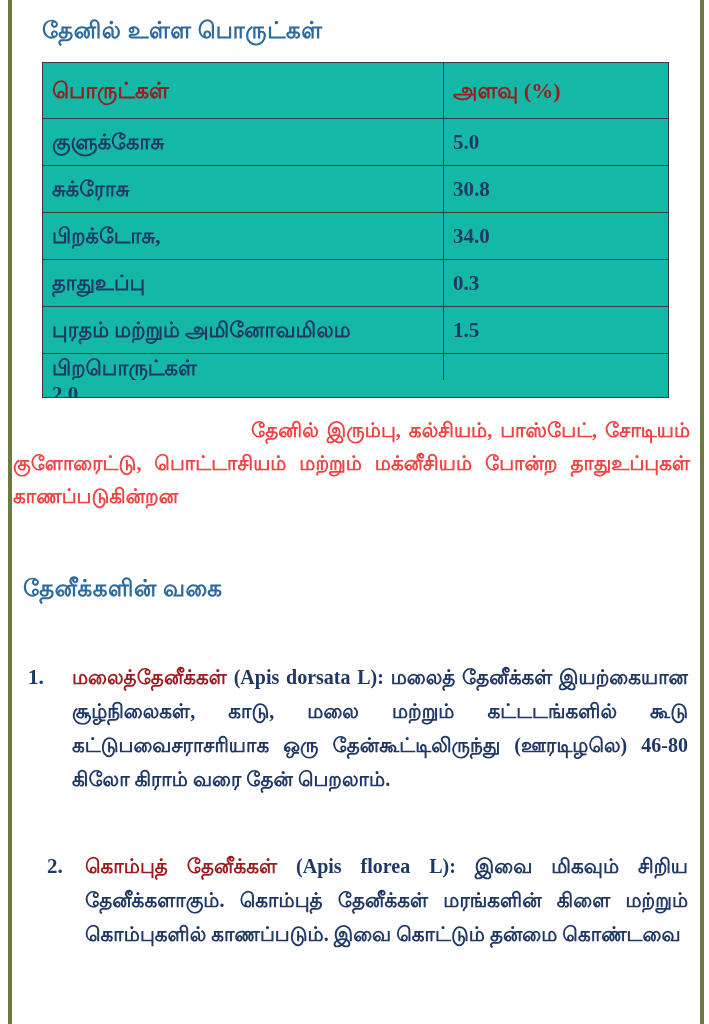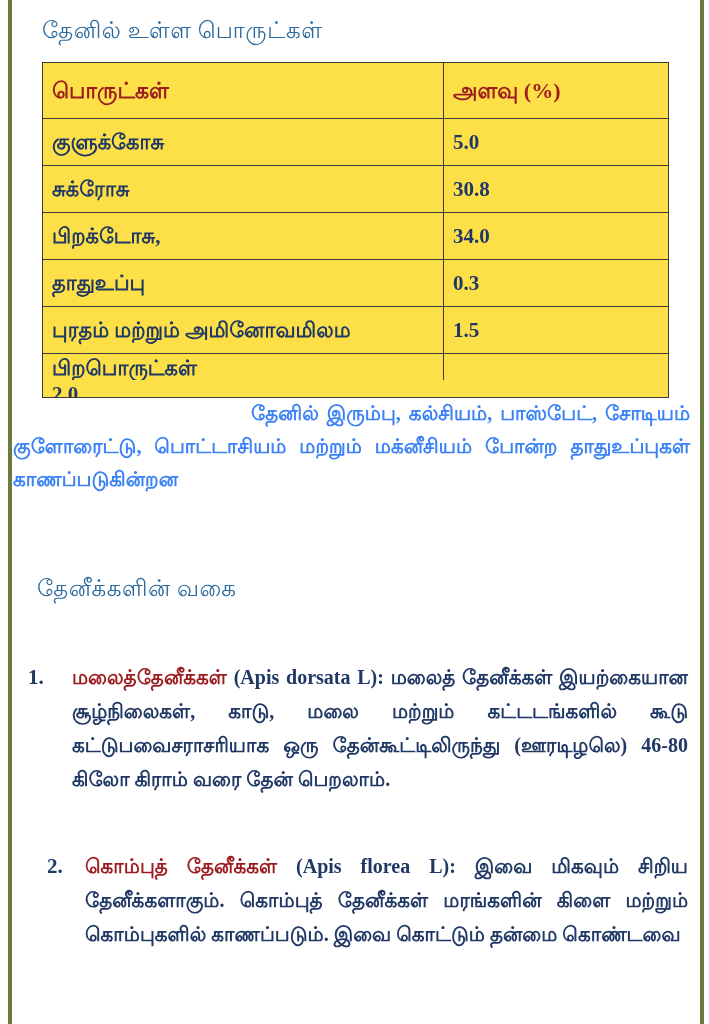--- a/index.html
+++ b/index.html
@@ -15,33 +15,33 @@
     color: #1f3865;
   }
   .edge-rule { position: absolute; top: 0; bottom: 0; width: 4px; background: #6b7a3e; }
   .edge-left  { left: 8px; }
   .edge-right { right: 5px; }
 
   .h-blue {
     position: absolute;
     color: #2d6a9e;
     font-size: 23px;
-    font-weight: normal;
+    font-weight: bold;
     letter-spacing: 0.5px;
     white-space: nowrap;
   }
   .title-1 { left: 42px; top: 18px; }
-  .title-2 { left: 37px; top: 576px; text-align: right; }
+  .title-2 { left: 23px; top: 576px; text-align: right; }
 
   .comp-table {
     position: absolute;
     left: 42px; top: 62px;
     width: 627px;
     border: 1px solid #3a3a3a;
-    background: #fde047;
+    background: #14b8a6;
   }
   .tr { display: flex; border-top: 1px solid #3a3a3a; }
   .tr:first-child { border-top: none; }
   .td {
     font-size: 21px;
     line-height: 1.15;
     padding: 0 0 0 9px;
     display: flex;
     align-items: center;
     overflow: hidden;
@@ -50,28 +50,28 @@
   .c1 { width: 401px; border-right: 1px solid #3a3a3a; }
   .c2 { flex: 1; }
   .tr-head { height: 55px; }
   .tr-head .td { color: #9c1b1e; font-size: 22px; }
   .tr-data { height: 47px; }
   .tr-last { height: 44px; flex-direction: column; }
   .tr-last .td { align-items: flex-start; padding-top: 2px; }
 
   .para {
     position: absolute;
-    left: 13px; top: 397px;
+    left: 13px; top: 414px;
     width: 677px;
     font-size: 20px;
     line-height: 33px;
     text-align: justify;
     text-align-last: left;
     text-indent: 238px;
-    color: #3b82f6;
+    color: #ef4444;
   }
 
   .list-item { position: absolute; display: flex; }
   .item-1 { left: 28px; top: 660px; width: 660px; }
   .item-2 { left: 47px; top: 849px; width: 641px; }
   .num { font-size: 21px; color: #1f3865; line-height: 34px; }
   .item-1 .num { width: 44px; }
   .item-2 .num { width: 38px; }
   .item-body {
     flex: 1;

